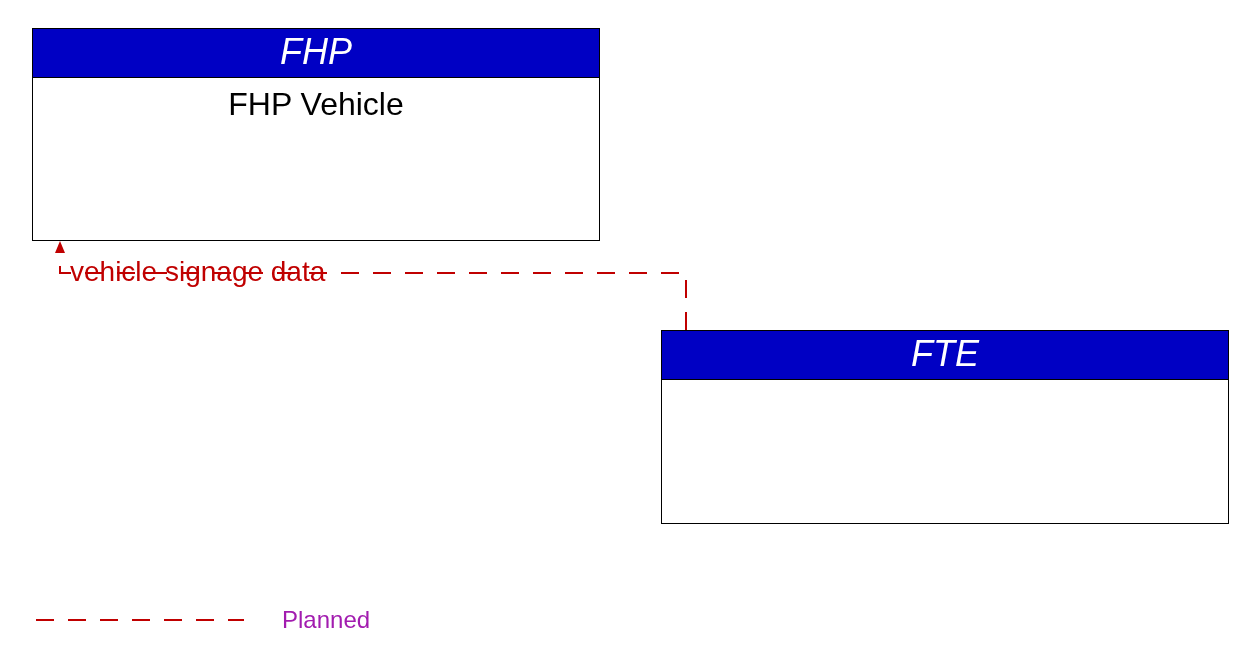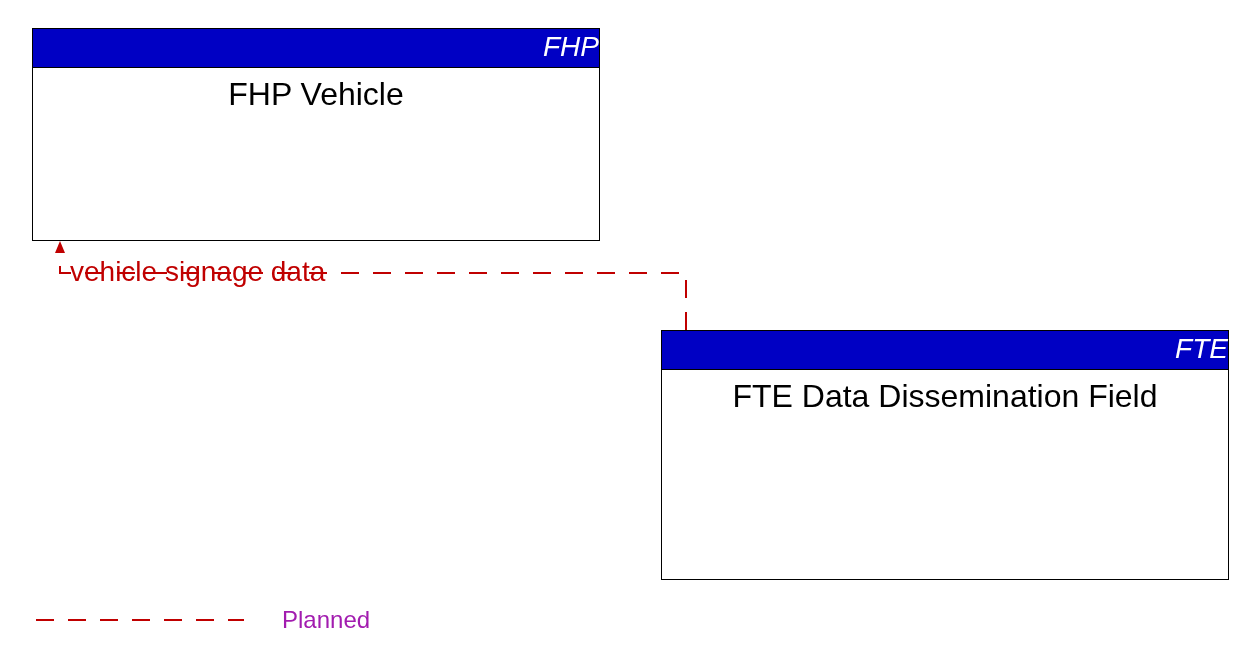--- a/index.html
+++ b/index.html
@@ -13,23 +13,23 @@
   }
   .box {
     position: absolute;
     background: #ffffff;
     border: 1.5px solid #000000;
     box-sizing: border-box;
   }
   .box-header {
     background: #0000c4;
     color: #ffffff;
-    font-size: 28px;
+    font-size: 36px;
     font-style: italic;
-    text-align: right;
+    text-align: center;
     padding: 2px 0 4px 0;
     border-bottom: 1.5px solid #000000;
   }
   .box-body {
     color: #000000;
     font-size: 32px;
     text-align: center;
     padding-top: 8px;
     line-height: 1.15;
   }
@@ -53,24 +53,24 @@
   }
 </style>
 </head>
 <body>
 
 <div class="box" style="left:32px; top:28px; width:568px; height:213px;">
   <div class="box-header">FHP</div>
   <div class="box-body">FHP Vehicle</div>
 </div>
 
-<div class="box" style="left:661px; top:330px; width:568px; height:250px;">
+<div class="box" style="left:661px; top:330px; width:568px; height:194px;">
   <div class="box-header">FTE</div>
   <div class="box-body">
-    <span>FTE Data Dissemination Field</span><br>
+    <br>
   </div>
 </div>
 
 <svg class="connector">
 
   <polyline points="686,330 686,273 60,273 60,247" fill="none" stroke="#c00000" stroke-width="2" stroke-dasharray="18,14"></polyline>
 
   <polygon points="60,241 55,253 65,253" fill="#c00000"></polygon>
 
   <line x1="36" y1="620" x2="244" y2="620" stroke="#c00000" stroke-width="2" stroke-dasharray="18,14"></line>

